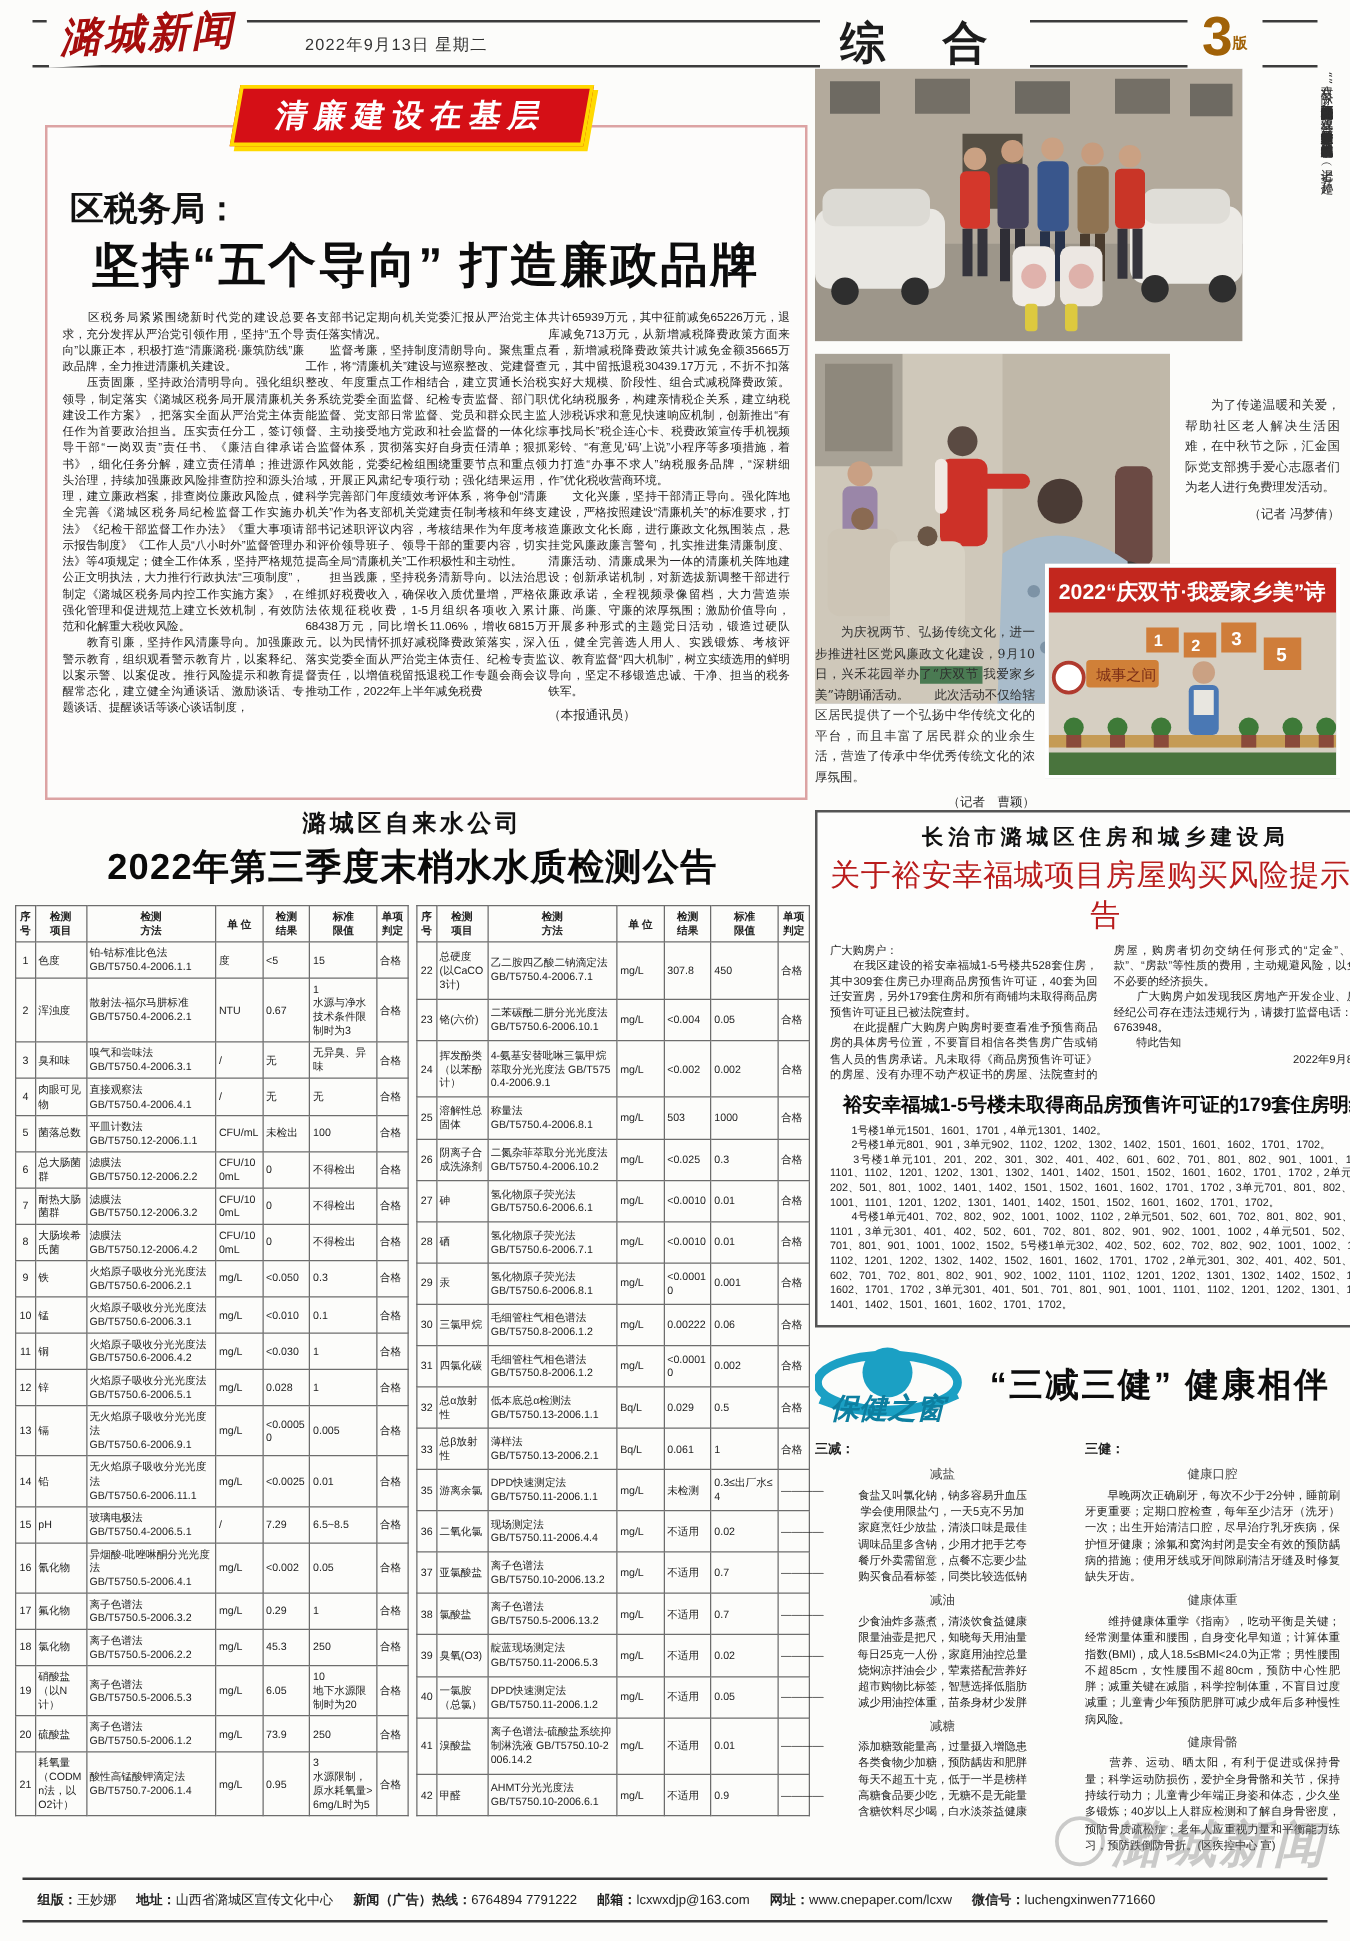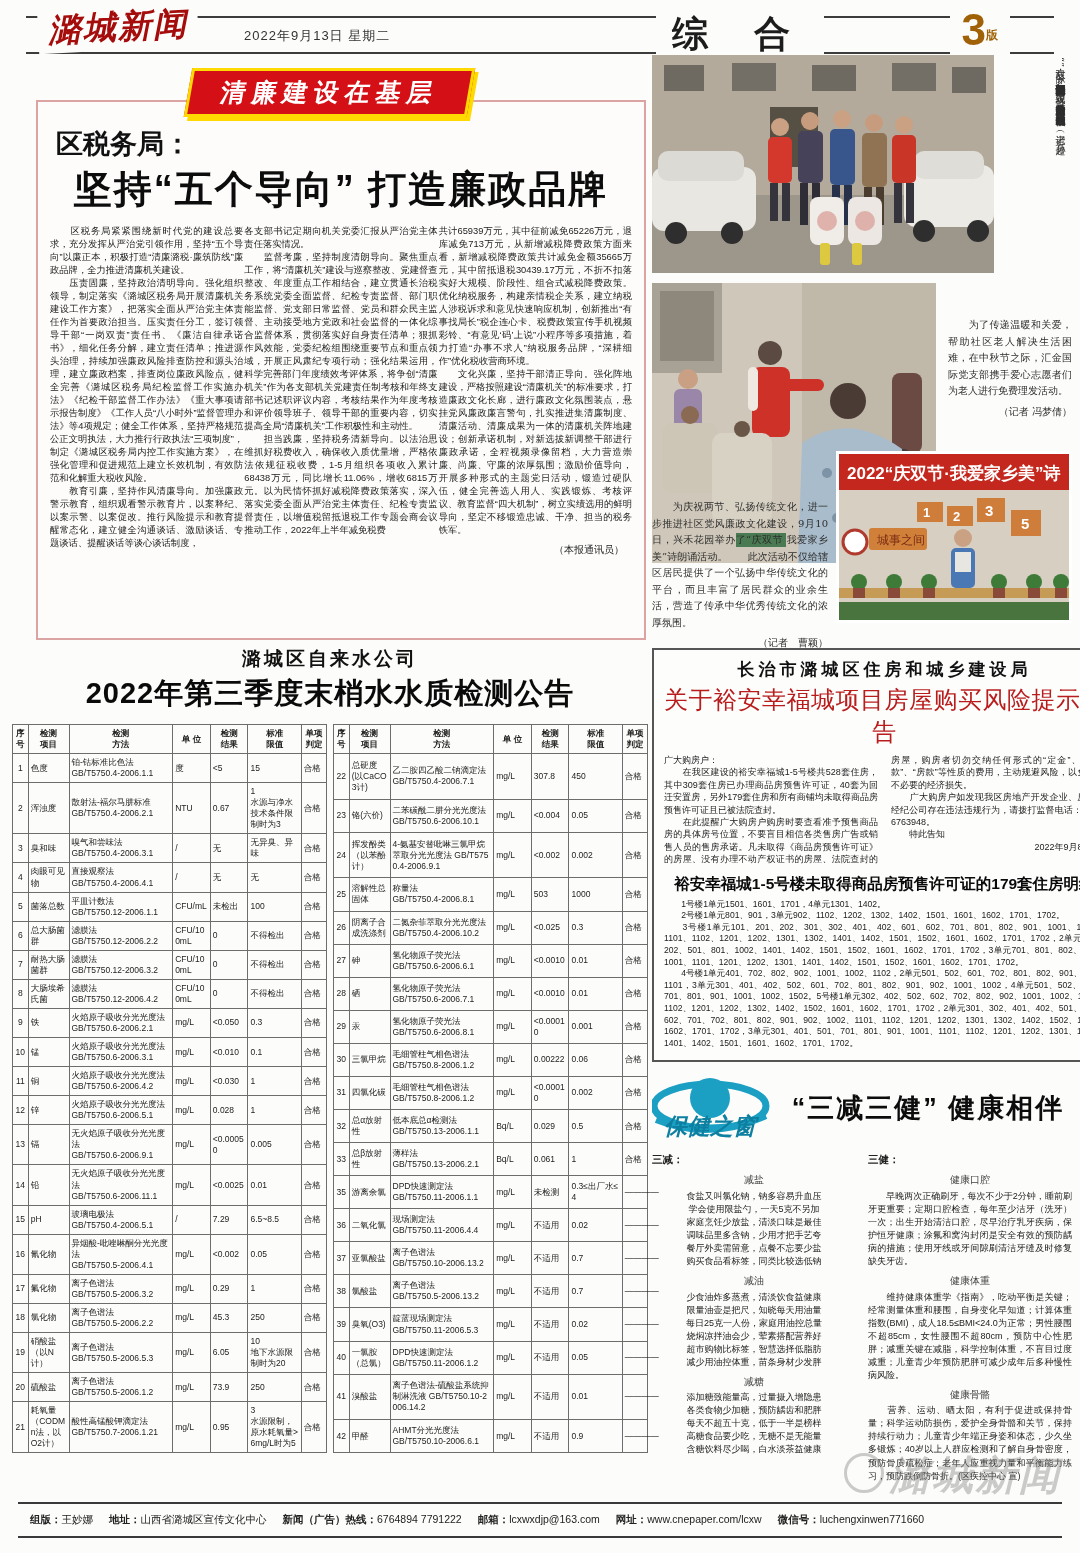--- a/index.html
+++ b/index.html
@@ -16,26 +16,26 @@
             font-size:36px;font-weight:900;letter-spacing:18px;color:#1c1c1c;}
   .page-num{position:absolute;right:44px;top:-14px;background:#fcfcfa;padding:0 12px;
             font-size:44px;font-weight:900;color:#a16207;line-height:1.2;}
   .page-num small{font-size:12px;font-weight:700;vertical-align:6px;letter-spacing:0;}
   
   .tax-box{position:absolute;left:36px;top:100px;width:610px;height:540px;
            border:2px solid #dca3a3;padding:14px 12px 8px;box-sizing:border-box;background:#fdfcfb;}
   .badge{position:absolute;left:150px;top:-34px;background:#d50f16;color:#fff;
          border:3px solid #ffd900;padding:5px 30px;font-size:25px;font-weight:900;
          letter-spacing:6px;transform:skewX(-10deg);box-shadow:4px 4px 0 #ffd900;}
-  .kicker{font-family:Liberation Serif, serif;font-weight:900;font-size:27px;margin:10px 0 2px 6px;color:#111;}
+  .kicker{font-family:Liberation Serif, serif;font-weight:900;font-size:27px;margin:33px 0 2px 6px;color:#111;}
   .tax-headline{font-size:38px;font-weight:900;text-align:center;letter-spacing:2px;color:#0c0c0c;margin:2px 0 10px;}
   .tax-cols{display:flex;gap:1px;height:398px;overflow:hidden;}
   .tax-col{flex:1;font-size:9.3px;line-height:1.4;text-align:justify;color:#222;}
   .tax-col p{margin:0;}
-  .byline{text-align:right;font-size:10px;margin-top:6px;padding-right:8px;}
+  .byline{font-size:10px;margin-top:6px;padding-right:8px;}
   
   .photos-col{position:absolute;left:652px;top:55px;width:420px;height:592px;}
   .photo{position:absolute;background:#ccc;overflow:hidden;}
   .photo svg{display:block;}
   .caption-v{position:absolute;left:348px;top:2px;width:70px;height:216px;
              writing-mode:vertical-rl;font-family:"DejaVu Serif",serif;font-size:10px;
              line-height:1.9;color:#2e2e2e;}
   .caption-h{position:absolute;font-family:"DejaVu Serif",serif;font-size:10px;line-height:1.65;
              text-align:justify;color:#2e2e2e;}
   .credit{display:block;text-align:right;margin-top:4px;}
@@ -479,21 +479,21 @@
 GB/T5750.5-2006.1.2</td>
               <td>mg/L</td>
               <td>73.9</td>
               <td>250</td>
               <td>合格</td>
             </tr>
             <tr>
               <td>21</td>
               <td>耗氧量（CODMn法，以O2计）</td>
               <td>酸性高锰酸钾滴定法
-GB/T5750.7-2006.1.21</td>
+GB/T5750.7-2006.1.4</td>
               <td>mg/L</td>
               <td>0.95</td>
               <td>3
 水源限制，原水耗氧量&gt;6mg/L时为5</td>
               <td>合格</td>
             </tr>
           </tbody>
       </table>
       <table class="wtable">
         <colgroup>

